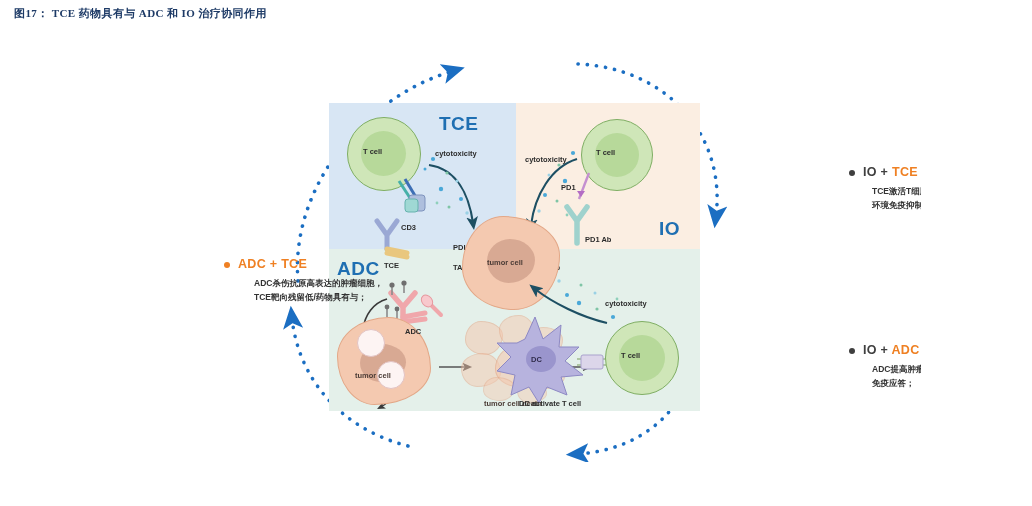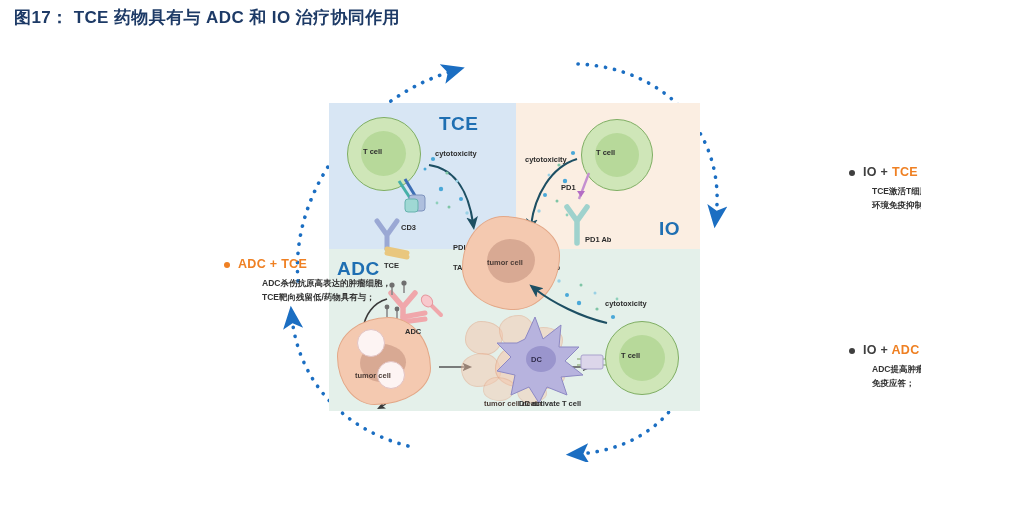--- a/index.html
+++ b/index.html
@@ -2,22 +2,22 @@
 <html><head>
 <meta charset="utf-8">
 <style>
   html,body{margin:0;padding:0;background:#000;}
   body{width:1032px;height:506px;overflow:hidden;font-family:"Liberation Sans","DejaVu Sans",sans-serif;}
 
   #page{position:relative;width:1032px;height:506px;background:#ffffff;}
 
   
   #title-bar{position:absolute;left:0;top:0;width:1032px;height:34px;background:#ffffff;}
-  #fig-title{position:absolute;left:14px;top:6px;font-family:Liberation Sans, sans-serif;
-             font-weight:bold;font-size:17px;color:#1d3a66;letter-spacing:.4px;white-space:nowrap;}
+  #fig-title{position:absolute;left:14px;top:6px;font-family:Liberation Serif, serif;
+             font-weight:bold;font-size:11px;color:#1d3a66;letter-spacing:.4px;white-space:nowrap;}
 
   
   #figure{position:absolute;left:108px;top:46px;width:813px;height:416px;background:#ffffff;overflow:hidden;}
 
   
   #ring{position:absolute;left:0;top:0;width:813px;height:416px;}
 
   
   #panel{position:absolute;left:221px;top:57px;width:371px;height:308px;}
   .quad{position:absolute;}
@@ -264,21 +264,21 @@
       <div class="sci-label" style="left:276px;top:196px;">cytotoxicity</div>
       <div class="sci-label" style="left:202px;top:252px;color:#2f2b4a;text-align:right;">DC</div>
       <div class="sci-label" style="left:190px;top:296px;color:#2b2b2b;">DC activate T cell</div>
     </div>
 
     <div class="note" id="note-left">
       <span class="bullet" style="left:-14px;top:5px;background:#ef8023;"></span>
       <div class="note-head">
         <span class="or">ADC</span><span class="or"> + </span><span class="or">TCE</span>
       </div>
-      <div class="note-body" style="margin-left:24px;">
+      <div class="note-body" style="margin-left:16px;">
         <div>ADC杀伤抗原高表达的肿瘤细胞，</div>
         <div>TCE靶向残留低/药物具有与；</div>
       </div>
     </div>
 
     <div class="note" id="note-tr">
       <span class="bullet" style="left:-14px;top:5px;background:#3f3f3f;"></span>
       <div class="note-head">
         <span class="gy">IO</span><span class="gy"> + </span><span class="or">TCE</span>
       </div>

